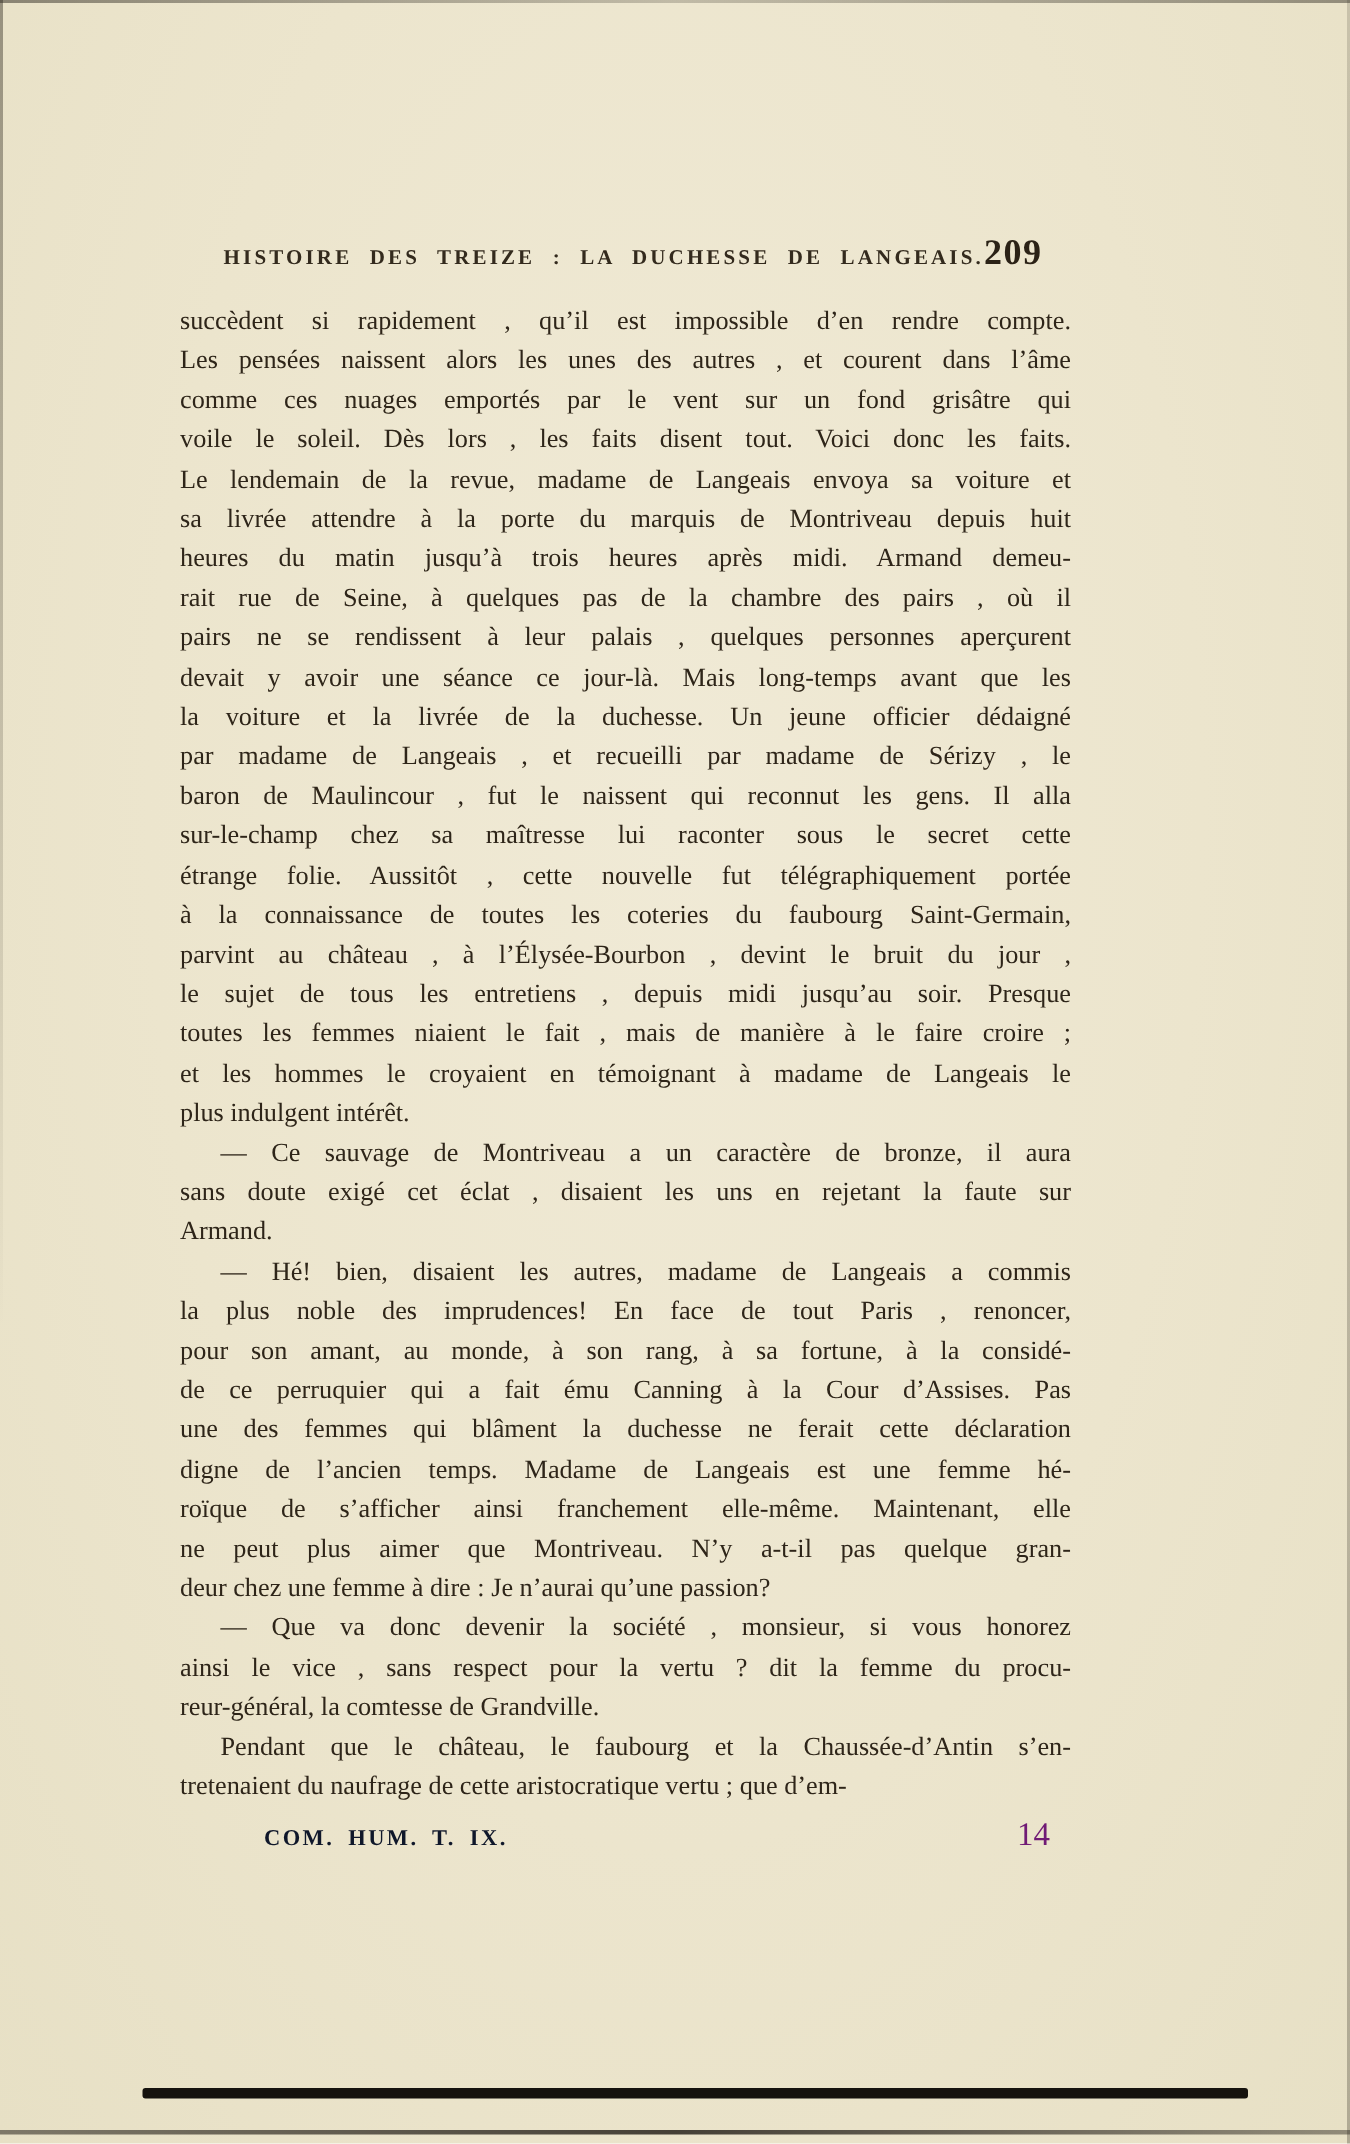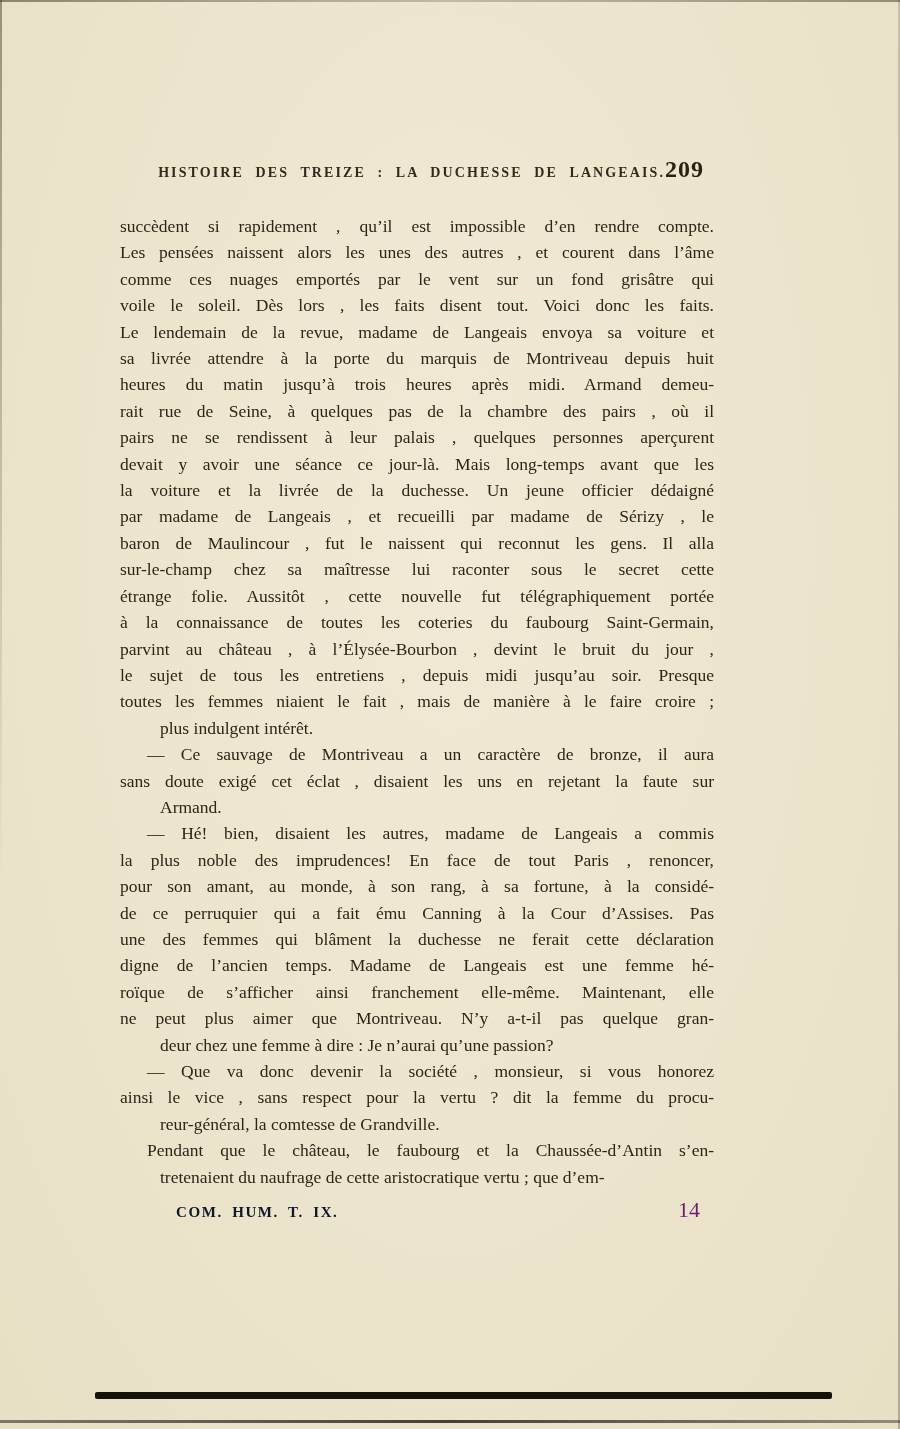--- a/index.html
+++ b/index.html
@@ -38,25 +38,25 @@
   
   .page {
     position: absolute;
     left: 120px;
     top: 156px;
     width: 594px;
   }
 
   .running-head {
     display: flex;
-    justify-content: flex-end;
+    justify-content: center;
     align-items: baseline;
     padding-left: 20px;
     padding-right: 10px;
-    margin-bottom: 30px;
+    margin-bottom: 17px;
   }
   .running-title {
     font-weight: bold;
     font-size: 14px;
     letter-spacing: 2.1px;
     word-spacing: 6px;
     color: #332a1d;
     white-space: nowrap;
   }
   .page-number {
@@ -71,21 +71,20 @@
     line-height: 26.4px;
     color: #2e2519;
   }
   .paragraph { margin: 0; }
   .line {
     text-align: justify;
     text-align-last: justify;
   }
   .line.last {
     text-align-last: left;
-    margin-left: 40px;
   }
   .paragraph.indent .line:first-child {
     text-indent: 27px;
   }
 
   .page-footer {
     display: flex;
     justify-content: space-between;
     align-items: baseline;
     margin-top: 7px;
@@ -135,20 +134,21 @@
           <div class="line">devait y avoir une séance ce jour-là. Mais long-temps avant que les</div>
           <div class="line">la voiture et la livrée de la duchesse. Un jeune officier dédaigné</div>
           <div class="line">par madame de Langeais , et recueilli par madame de Sérizy , le</div>
           <div class="line">baron de Maulincour , fut le naissent qui reconnut les gens. Il alla</div>
           <div class="line">sur-le-champ chez sa maîtresse lui raconter sous le secret cette</div>
           <div class="line">étrange folie. Aussitôt , cette nouvelle fut télégraphiquement portée</div>
           <div class="line">à la connaissance de toutes les coteries du faubourg Saint-Germain,</div>
           <div class="line">parvint au château , à l’Élysée-Bourbon , devint le bruit du jour ,</div>
           <div class="line">le sujet de tous les entretiens , depuis midi jusqu’au soir. Presque</div>
           <div class="line">toutes les femmes niaient le fait , mais de manière à le faire croire ;</div>
+          <div class="line">et les hommes le croyaient en témoignant à madame de Langeais le</div>
           <div class="line last">plus indulgent intérêt.</div>
         </div>
         <div class="paragraph indent">
           <div class="line">— Ce sauvage de Montriveau a un caractère de bronze, il aura</div>
           <div class="line">sans doute exigé cet éclat , disaient les uns en rejetant la faute sur</div>
           <div class="line last">Armand.</div>
         </div>
         <div class="paragraph indent">
           <div class="line">— Hé! bien, disaient les autres, madame de Langeais a commis</div>
           <div class="line">la plus noble des imprudences! En face de tout Paris , renoncer,</div>

